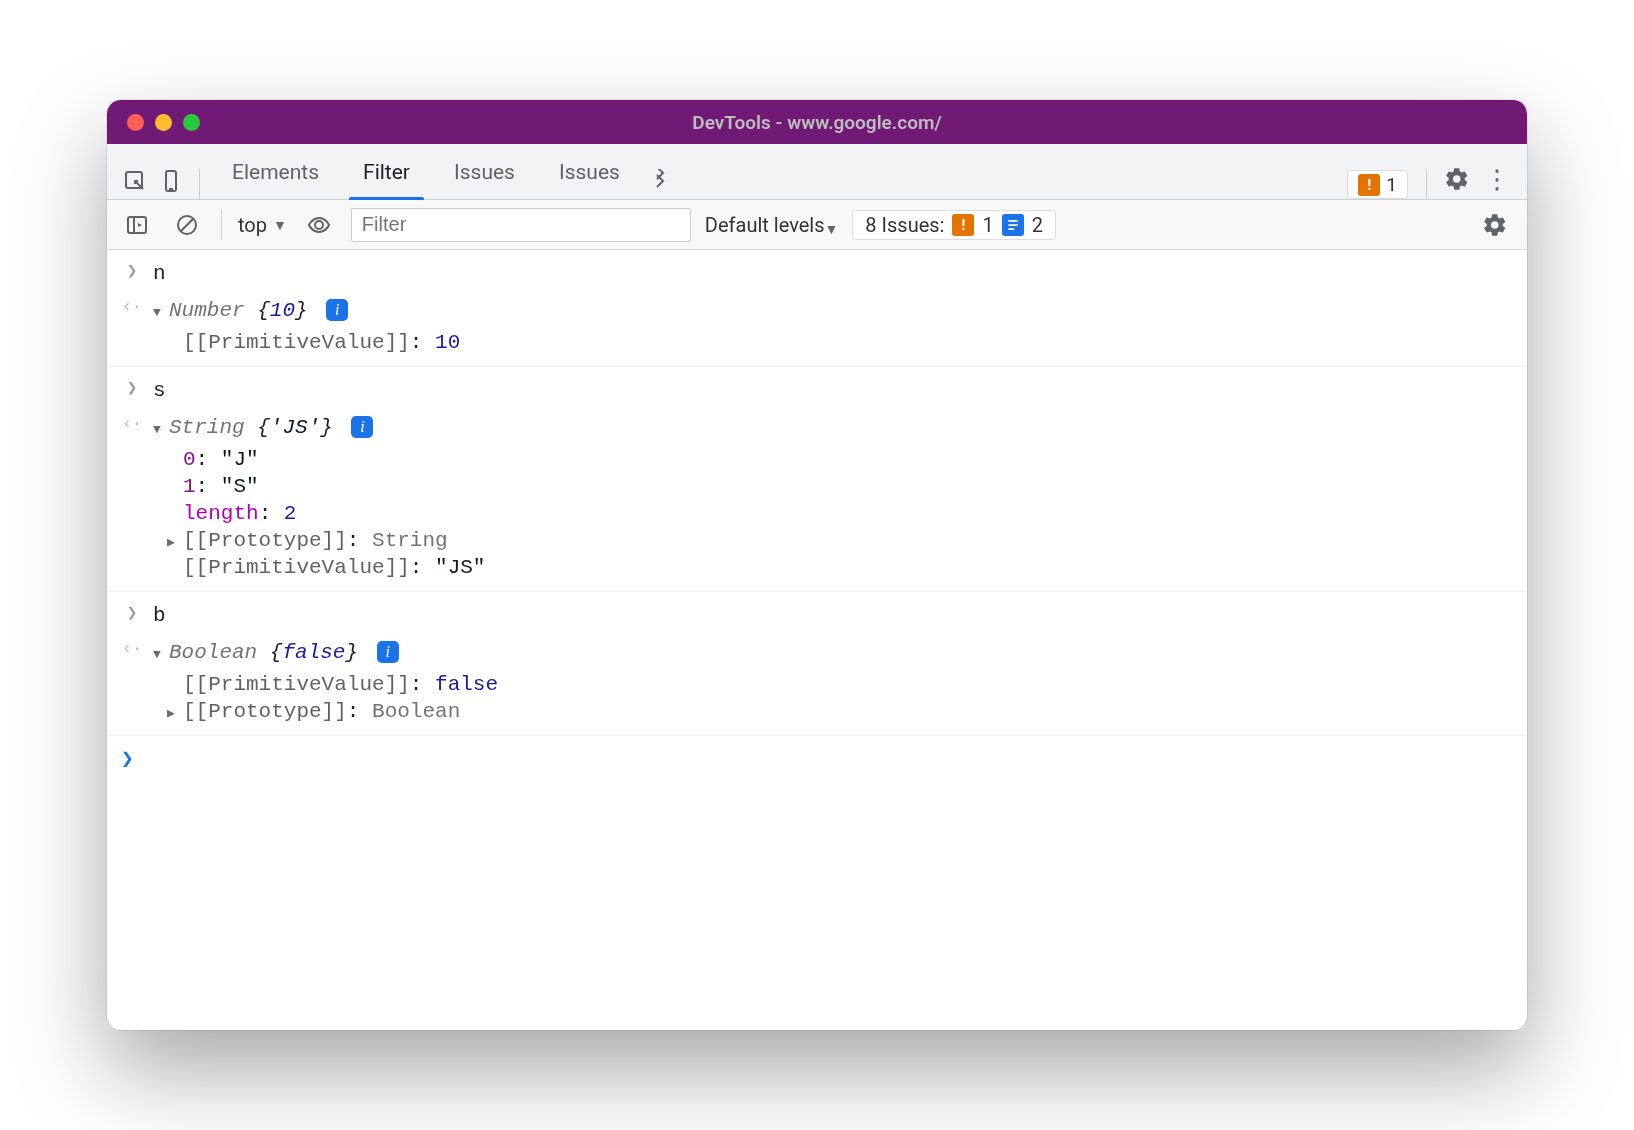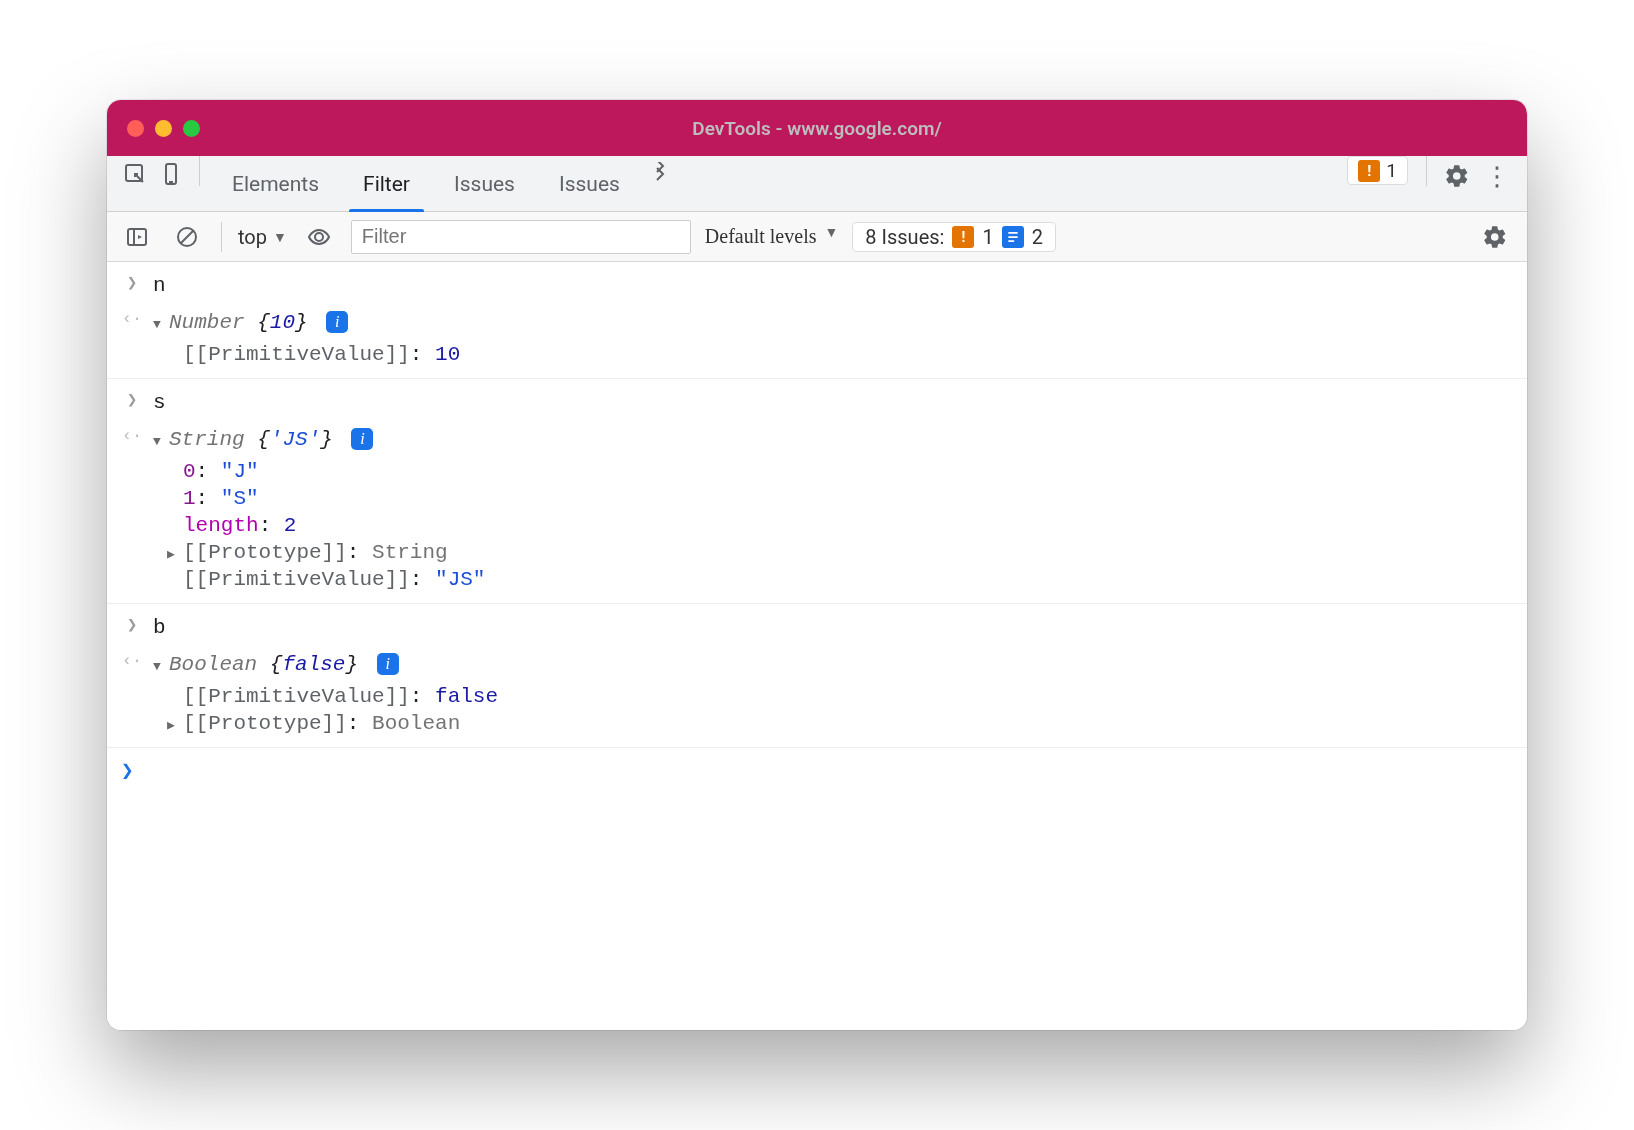--- a/index.html
+++ b/index.html
@@ -12,37 +12,37 @@
   .window{
     width:1420px;height:930px;
     background:#fff;
     border-radius:14px;
     box-shadow:0 40px 90px rgba(0,0,0,.35),0 0 0 1px rgba(0,0,0,.08);
     overflow:hidden;
     display:flex;flex-direction:column;
   }
   
   .titlebar{
-    background:#be185d;height:56px;
+    background:#701a75;height:44px;
     display:flex;align-items:center;position:relative;
   }
   .traffic{display:flex;gap:11px;padding-left:20px;}
   .dot{width:17px;height:17px;border-radius:50%;}
   .dot.red{background:#ff5f57;}
   .dot.yellow{background:#febc2e;}
   .dot.green{background:#28c840;}
   .titlebar .title{
     position:absolute;left:0;right:0;text-align:center;
     color:#bdbdbd;font-size:19px;font-weight:600;
     pointer-events:none;
   }
   
   .tabstrip{
     height:56px;background:#f1f3f4;border-bottom:1px solid #d0d0d0;
-    display:flex;align-items:flex-start;padding:0 10px;font-size:21px;color:#5f6368;
+    display:flex;align-items:flex-end;padding:0 10px;font-size:21px;color:#5f6368;
   }
   .iconbtn{
     width:36px;height:36px;display:flex;align-items:center;justify-content:center;
     color:#5f6368;cursor:pointer;
   }
   .iconbtn svg{width:24px;height:24px;stroke:currentColor;fill:none;stroke-width:2;}
   .vdiv{width:1px;height:30px;background:#cfcfcf;margin:0 10px;}
   .tabs{display:flex;align-items:stretch;height:100%;}
   .tab{
     padding:0 22px;display:flex;align-items:center;cursor:pointer;
@@ -68,21 +68,21 @@
   .toolbar2{
     height:50px;background:#f8f8f8;border-bottom:1px solid #d8d8d8;
     display:flex;align-items:center;padding:0 12px;gap:14px;font-size:20px;color:#5f6368;
   }
   .toolbar2 .context{display:flex;align-items:center;gap:6px;cursor:pointer;color:#333;}
   .toolbar2 .tri-down{font-size:14px;color:#666;}
   .filter-input{
     border:1px solid #ccc;background:#fff;height:34px;width:340px;
     padding:0 10px;font-size:20px;color:#5f6368;border-radius:2px;
   }
-  .levels{display:flex;align-items:flex-start;gap:8px;cursor:pointer;color:#333;font-family:Liberation Serif, serif;}
+  .levels{display:flex;align-items:flex-end;gap:0;cursor:pointer;color:#333;}
   .issues-box{
     display:flex;align-items:center;gap:8px;background:#fff;border:1px solid #ddd;
     border-radius:4px;padding:2px 12px;color:#333;font-size:20px;
   }
   .sqmini{width:22px;height:22px;border-radius:3px;display:flex;align-items:center;justify-content:center;color:#fff;font-weight:700;font-size:14px;}
   .sqmini.orange{background:#e37400;}
   .sqmini.blue{background:#1a73e8;}
   
   .console{
     flex:1;background:#fff;font-family:Menlo,Consolas,"Courier New",monospace;
@@ -93,21 +93,21 @@
   }
   .line{display:flex;align-items:flex-start;padding:2px 14px 2px 14px;gap:10px;}
   .gutter{width:22px;flex-shrink:0;text-align:center;color:#9a9a9a;font-size:17px;padding-top:2px;}
   .content{flex:1;line-height:1.55;}
   .expander{display:inline-block;width:16px;color:#6b6b6b;}
   .tri-right::before{content:"\25B6";font-size:13px;color:#6b6b6b;}
   .tri-down2::before{content:"\25BC";font-size:13px;color:#6b6b6b;}
   .ital{font-style:italic;}
   .cls{color:#737373;}
   .num{color:#1a1aa6;}
-  .str{color:#1d4ed8;}
+  .str{color:#0f172a;}
   .idxkey{color:#881391;}
   .propkey{color:#b200b2;}
   .internal{color:#5f6368;}
   .bool{color:#1a1aa6;}
   .info-badge{
     display:inline-flex;width:22px;height:22px;align-items:center;justify-content:center;
     background:#1a73e8;color:#fff;border-radius:5px;font-style:italic;font-family:Georgia,serif;
     font-size:16px;margin-left:6px;vertical-align:1px;
   }
   .children{padding-left:60px;}

